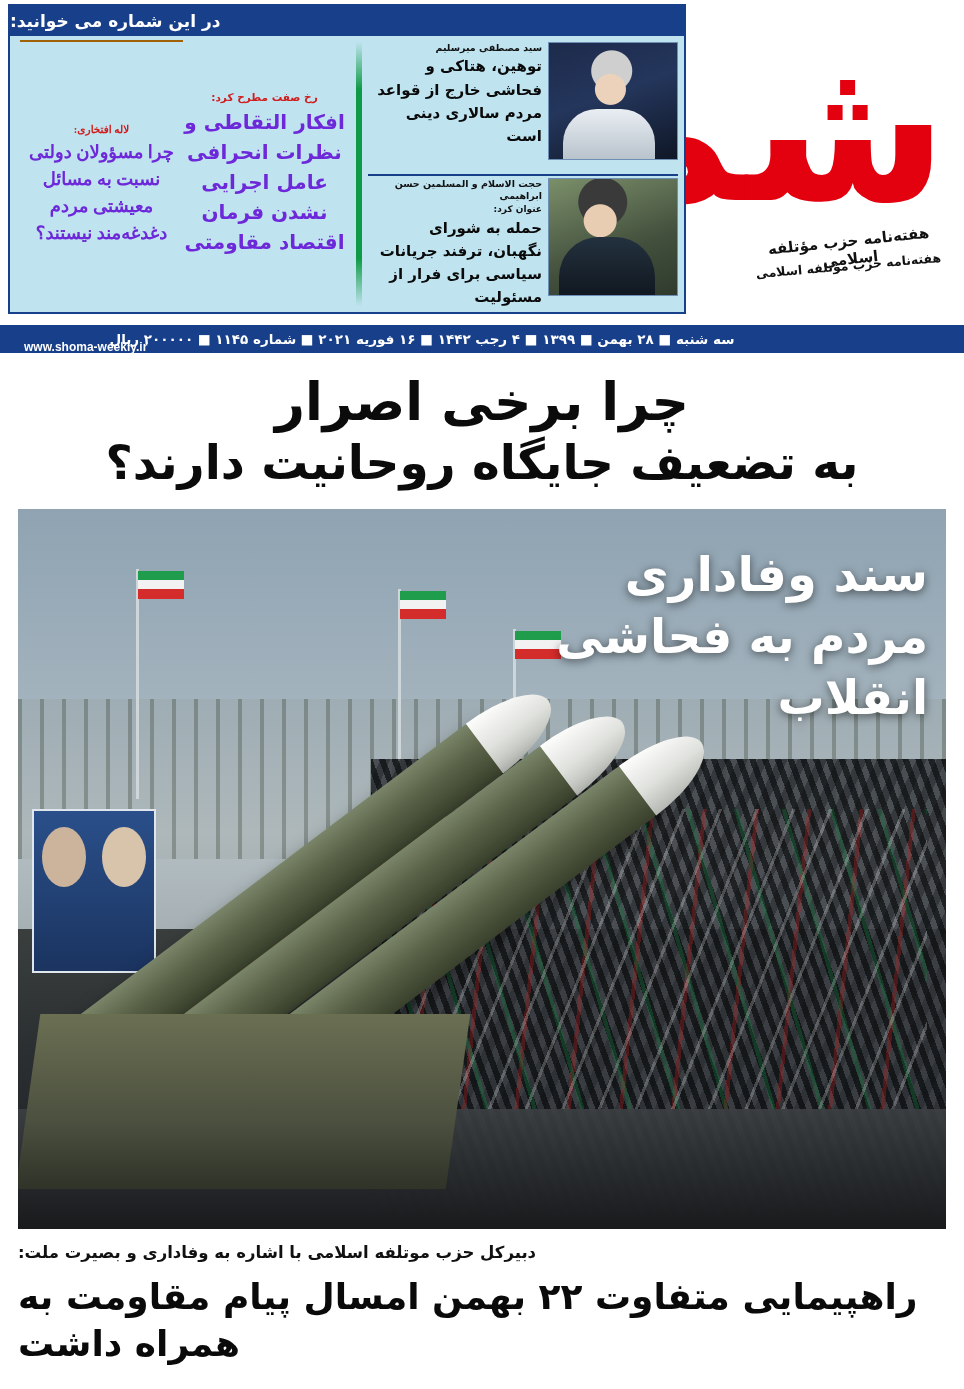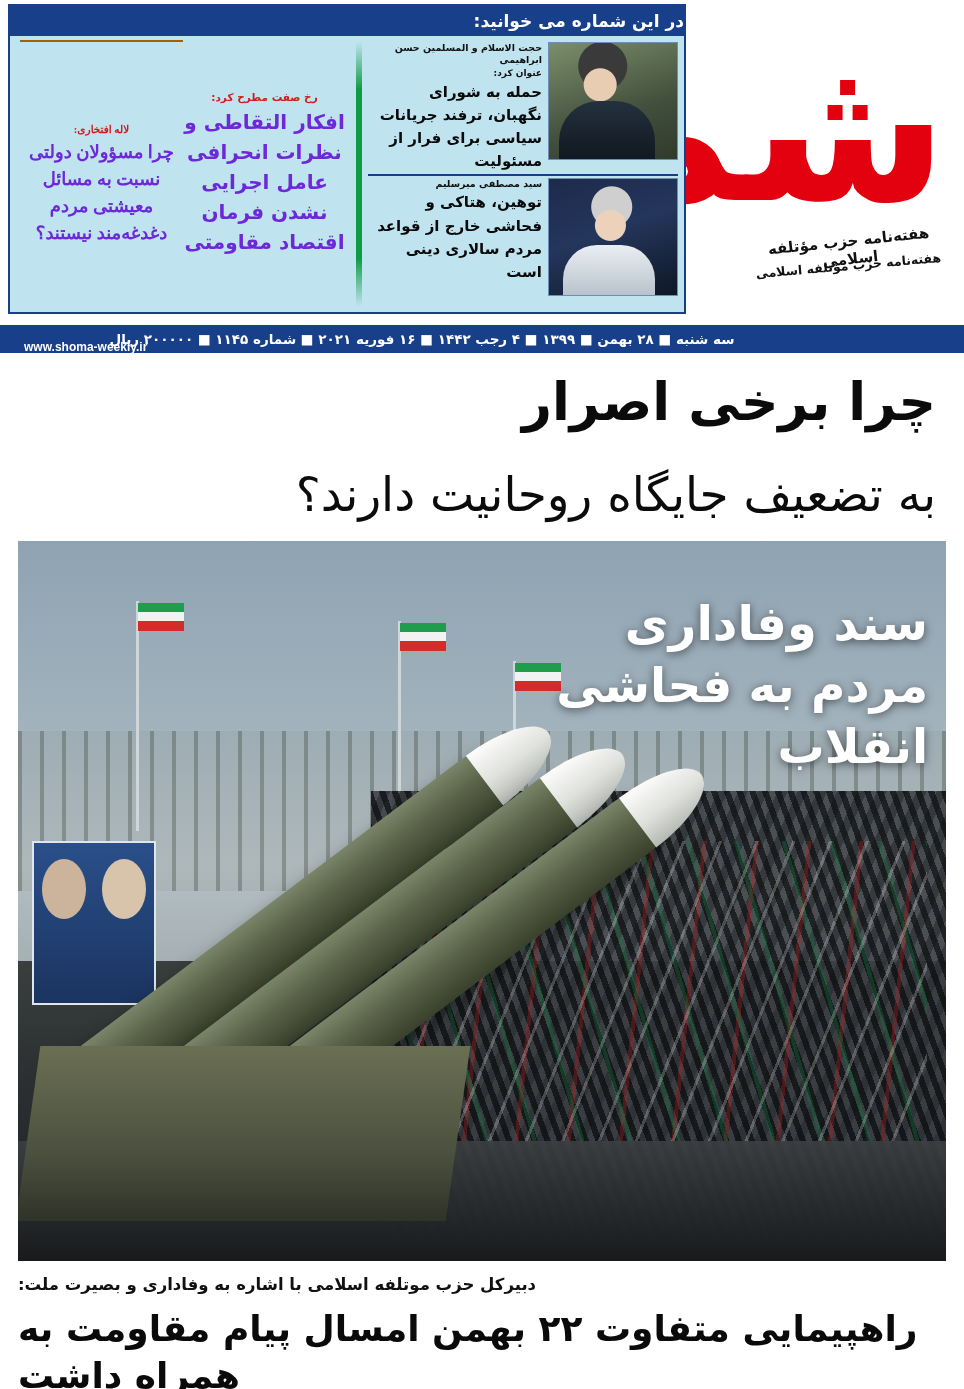--- a/index.html
+++ b/index.html
@@ -114,21 +114,21 @@
   .issue-header {
     position: absolute;
     top: 0;
     right: 0;
     width: 100%;
     height: 30px;
     background: #173f8a;
     color: #ffffff;
     font-size: 17px;
     font-weight: bold;
-    text-align: right;
+    text-align: left;
     line-height: 30px;
     direction: rtl;
   }
   .issue-body {
     position: absolute;
     top: 30px;
     bottom: 0;
     right: 0;
     left: 0;
     display: flex;
@@ -293,37 +293,37 @@
     font-size: 12px;
     font-weight: bold;
     color: #ffffff;
     font-family: "Liberation Sans", sans-serif;
     direction: ltr;
     margin-top: 8px;
   }
 
   
   .main-headline {
-    padding: 18px 28px 10px 16px;
+    padding: 18px 16px 10px 16px;
+    text-align: center;
     direction: rtl;
   }
   .main-headline .l1 {
     font-size: 52px;
     font-weight: bold;
     color: #0b0b0b;
     line-height: 1.22;
     letter-spacing: -1px;
   }
   .main-headline .l2 {
     font-size: 47px;
-    font-weight: normal;
+    font-weight: bold;
     color: #0b0b0b;
     line-height: 1.25;
     letter-spacing: -1px;
-    margin-top: 32px;
   }
 
   
   .hero {
     position: relative;
     margin: 6px 18px 0 18px;
     height: 720px;
     overflow: hidden;
     background: #6f7d86;
   }
@@ -464,21 +464,20 @@
 
   
   .hero-overlay {
     position: absolute;
     top: 34px;
     right: 18px;
     width: 500px;
     direction: rtl;
     color: #ffffff;
     text-shadow: 0 2px 10px rgba(0,0,0,0.55);
-    margin-top: 17px;
   }
   .hero-overlay .o1 {
     font-size: 48px;
     font-weight: bold;
     line-height: 1.3;
     letter-spacing: -1px;
   }
   .hero-overlay .o2 {
     font-size: 47px;
     font-weight: bold;
@@ -526,32 +525,32 @@
       </svg>
       <div class="pdf-label">PDF</div>
     </div>
 
     <div class="issue-box">
       <div class="issue-header">در این شماره می خوانید:</div>
       <div class="issue-body">
 
         <div class="issue-left-col">
           <div class="issue-item">
+            <div class="issue-photo photo2"></div>
+            <div class="issue-text">
+              <div class="issue-kicker">سید مصطفی میرسلیم</div>
+              <div class="issue-title">توهین، هتاکی و فحاشی خارج از قواعد مردم سالاری دینی است</div>
+            </div>
+          </div>
+          <div class="issue-item">
             <div class="issue-photo photo1"></div>
             <div class="issue-text">
               <div class="issue-kicker">حجت الاسلام و المسلمین حسن ابراهیمی</div>
               <div class="issue-kicker2">عنوان کرد:</div>
               <div class="issue-title">حمله به شورای نگهبان، ترفند جریانات سیاسی برای فرار از مسئولیت</div>
-            </div>
-          </div>
-          <div class="issue-item">
-            <div class="issue-photo photo2"></div>
-            <div class="issue-text">
-              <div class="issue-kicker">سید مصطفی میرسلیم</div>
-              <div class="issue-title">توهین، هتاکی و فحاشی خارج از قواعد مردم سالاری دینی است</div>
             </div>
           </div>
         </div>
 
         <div class="issue-divider"></div>
 
         <div class="issue-right-col">
           <div class="lead-item">
             <div class="lead-kicker">رخ صفت مطرح کرد:</div>
             <div class="lead-title">افکار التقاطی و نظرات انحرافی عامل اجرایی نشدن فرمان اقتصاد مقاومتی</div>

